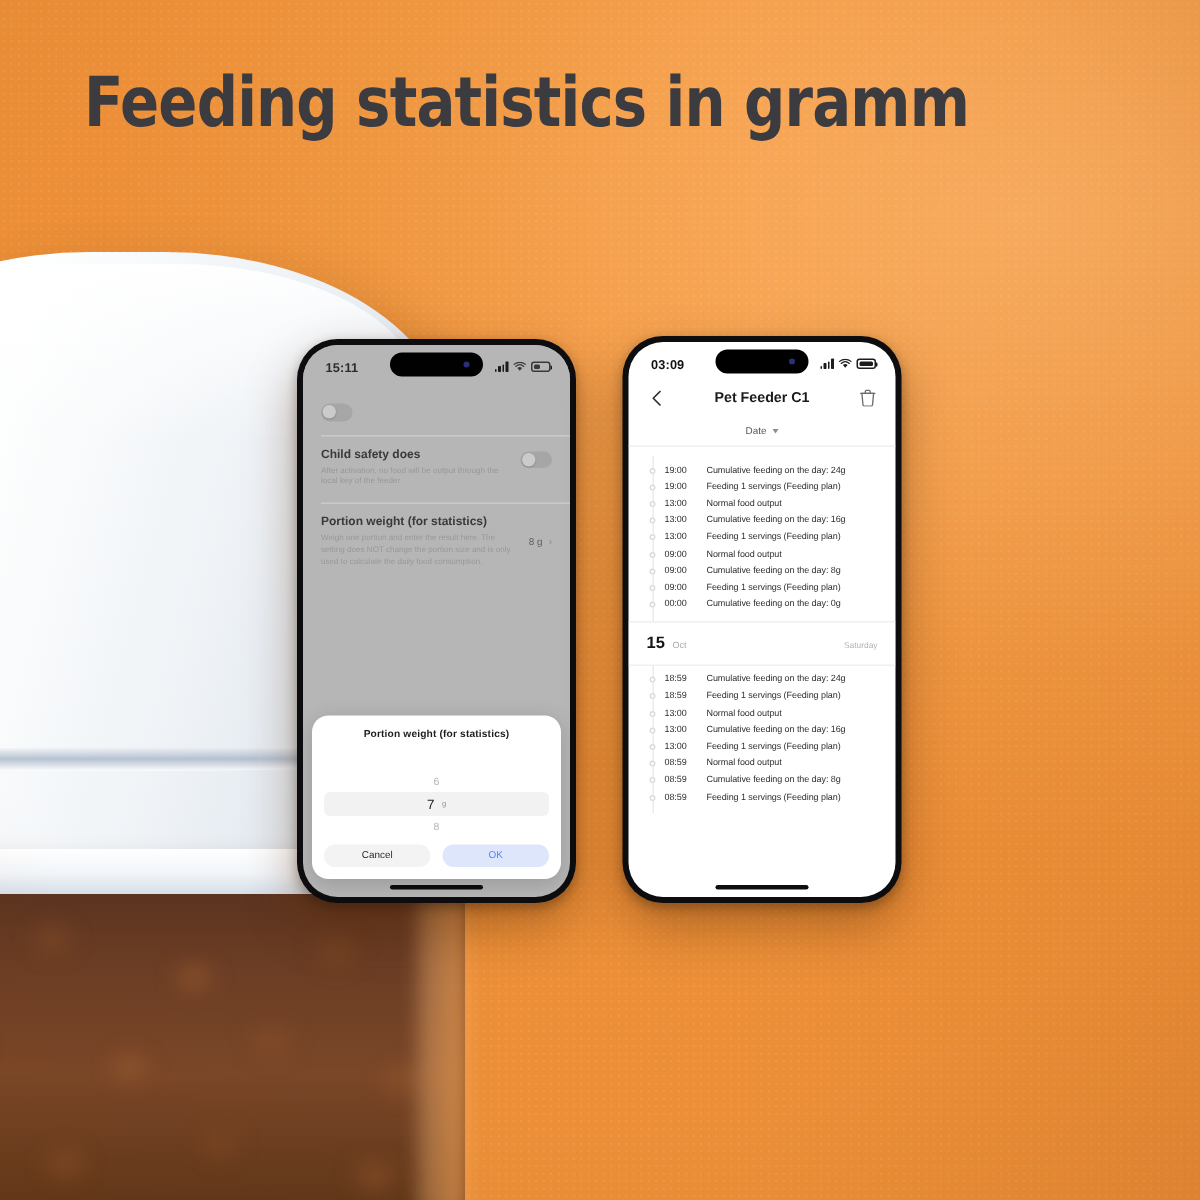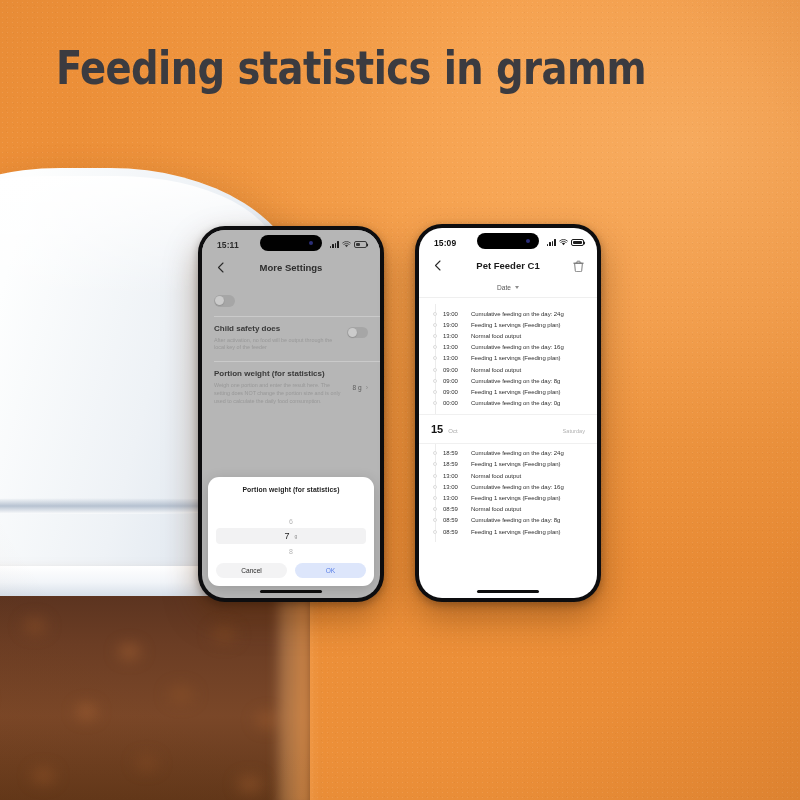--- a/index.html
+++ b/index.html
@@ -316,28 +316,20 @@
           <path d="M6 8.1 L3.9 5.6 a3.2 3.2 0 0 1 4.2 0 Z" fill="#3a3a3a"></path>
           <path d="M2.4 4.2 a5.6 5.6 0 0 1 7.2 0" stroke="#3a3a3a" stroke-width="1.1" fill="none" stroke-linecap="round"></path>
           <path d="M0.9 2.4 a8 8 0 0 1 10.2 0" stroke="#3a3a3a" stroke-width="1.1" fill="none" stroke-linecap="round"></path>
         </svg>
         <span class="batt">
             <span style="width:46%"></span>
           </span>
       </div>
     </div>
 
-    <div class="navbar">
-      <div class="nav-back">
-        <svg width="7" height="11" viewBox="0 0 7 11">
-            <path d="M6 1 L1.5 5.5 L6 10" stroke="#2a2a2a" stroke-width="1.1" fill="none" stroke-linecap="round" stroke-linejoin="round"></path>
-          </svg>
-      </div>
-      <div class="nav-title">More Settings</div>
-    </div>
 
     <div class="settings-list">
 
       <div class="setting-row">
         <div class="toggle">
           <div class="knob"></div>
         </div>
       </div>
 
       <div class="setting-row">
@@ -387,21 +379,21 @@
 </div>
 
 <div class="phone" id="phone-right">
   <div class="phone-inner">
 
     <div class="island">
       <div class="island-dot"></div>
     </div>
 
     <div class="statusbar">
-      <div class="sb-time">15:09</div>
+      <div class="sb-time">03:09</div>
       <div class="sb-icons">
         <span class="sig">
             <i></i>
             <i></i>
             <i></i>
             <i></i>
           </span>
         <svg class="wifi" viewBox="0 0 12 9">
           <path d="M6 8.1 L3.9 5.6 a3.2 3.2 0 0 1 4.2 0 Z" fill="#1c1c1c"></path>
           <path d="M2.4 4.2 a5.6 5.6 0 0 1 7.2 0" stroke="#1c1c1c" stroke-width="1.1" fill="none" stroke-linecap="round"></path>

